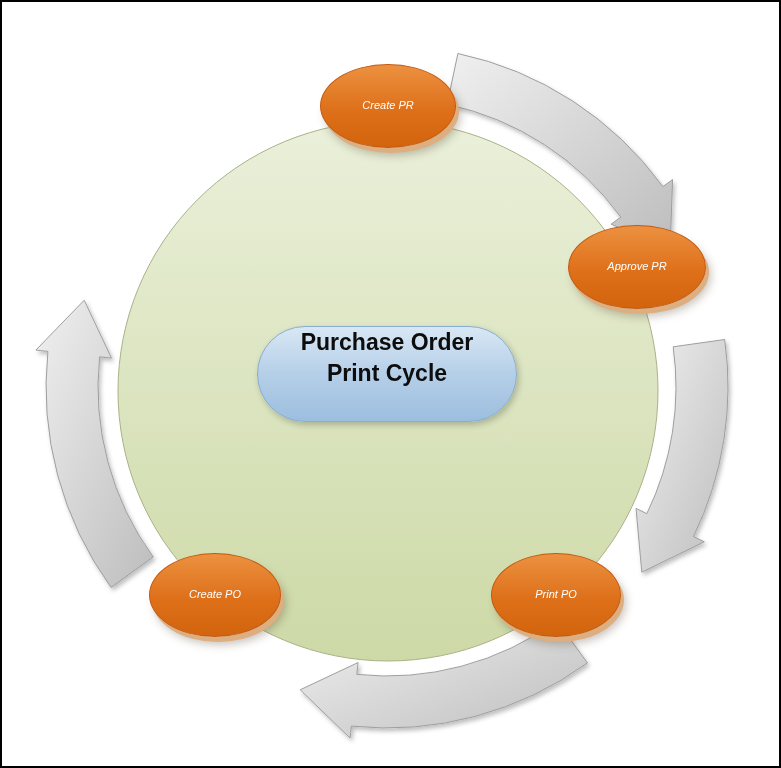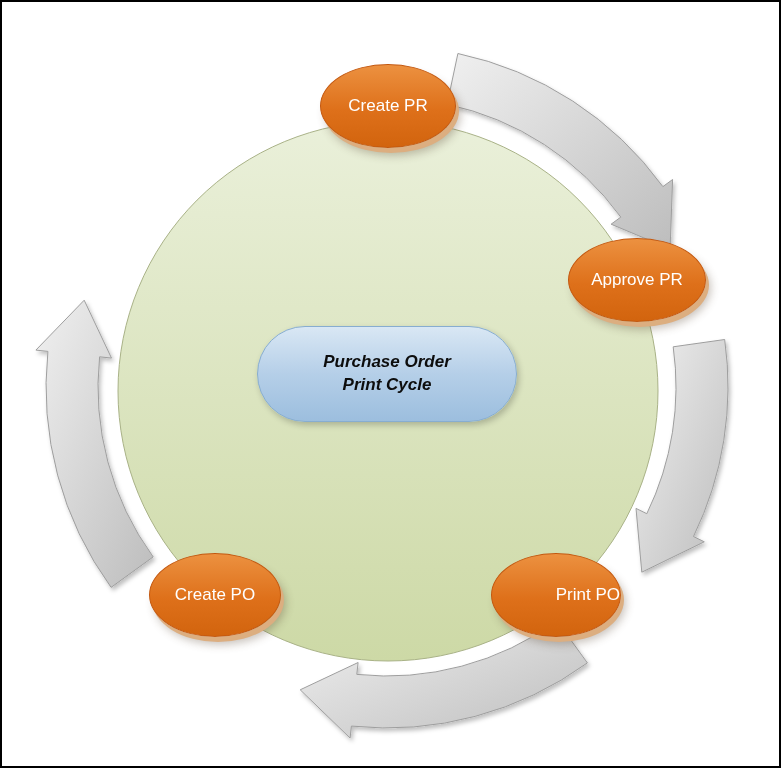--- a/index.html
+++ b/index.html
@@ -29,49 +29,48 @@
     border-radius: 50%;
     background: linear-gradient(180deg, #ec9140 0%, #de701a 55%, #d2640e 100%);
     border: 1px solid #c3570e;
     box-shadow: 3px 5px 0 #dcae80, 5px 8px 8px rgba(80, 60, 40, 0.30);
     display: flex;
     flex-direction: column;
     align-items: center;
     justify-content: center;
     text-align: center;
     color: #ffffff;
-    font-size: 17px;
+    font-size: 11px;
     line-height: 1.25;
+    font-style: italic;
   }
   .node-create-pr  { left: 318px; top:  62px; width: 134px; height: 82px; }
-  .node-approve-pr { left: 566px; top: 236px; width: 136px; height: 82px; }
-  .node-print-po   { left: 489px; top: 551px; width: 128px; height: 82px; align-items: flex-end; }
+  .node-approve-pr { left: 566px; top: 223px; width: 136px; height: 82px; }
+  .node-print-po   { left: 489px; top: 551px; width: 128px; height: 82px; }
   .node-receive-po { left: 147px; top: 551px; width: 130px; height: 82px; }
   .node-pay-close  { left:  64px; top: 233px; width: 128px; height: 88px; }
   .center-pill {
     position: absolute;
     left: 255px;
     top: 324px;
     width: 260px;
     height: 96px;
     box-sizing: border-box;
     border-radius: 48px;
     background: linear-gradient(180deg, #d9e7f4 0%, #b5cfe8 50%, #9cbede 100%);
     border: 1px solid #87add0;
     box-shadow: 2px 3px 6px rgba(0, 0, 0, 0.22);
     display: flex;
     flex-direction: column;
     align-items: center;
-    justify-content: center;
     text-align: center;
     font-weight: bold;
-    font-size: 17px;
+    font-size: 23px;
     line-height: 1.35;
     color: #0d0d0d;
-    font-style: italic;
   }
 </style>
 </head>
 <body>
 
 <div class="canvas">
 
   <svg class="diagram-svg" viewBox="0 0 781 768">
     <defs>
       <linearGradient id="greenGrad" x1="0" y1="0" x2="0" y2="1">

